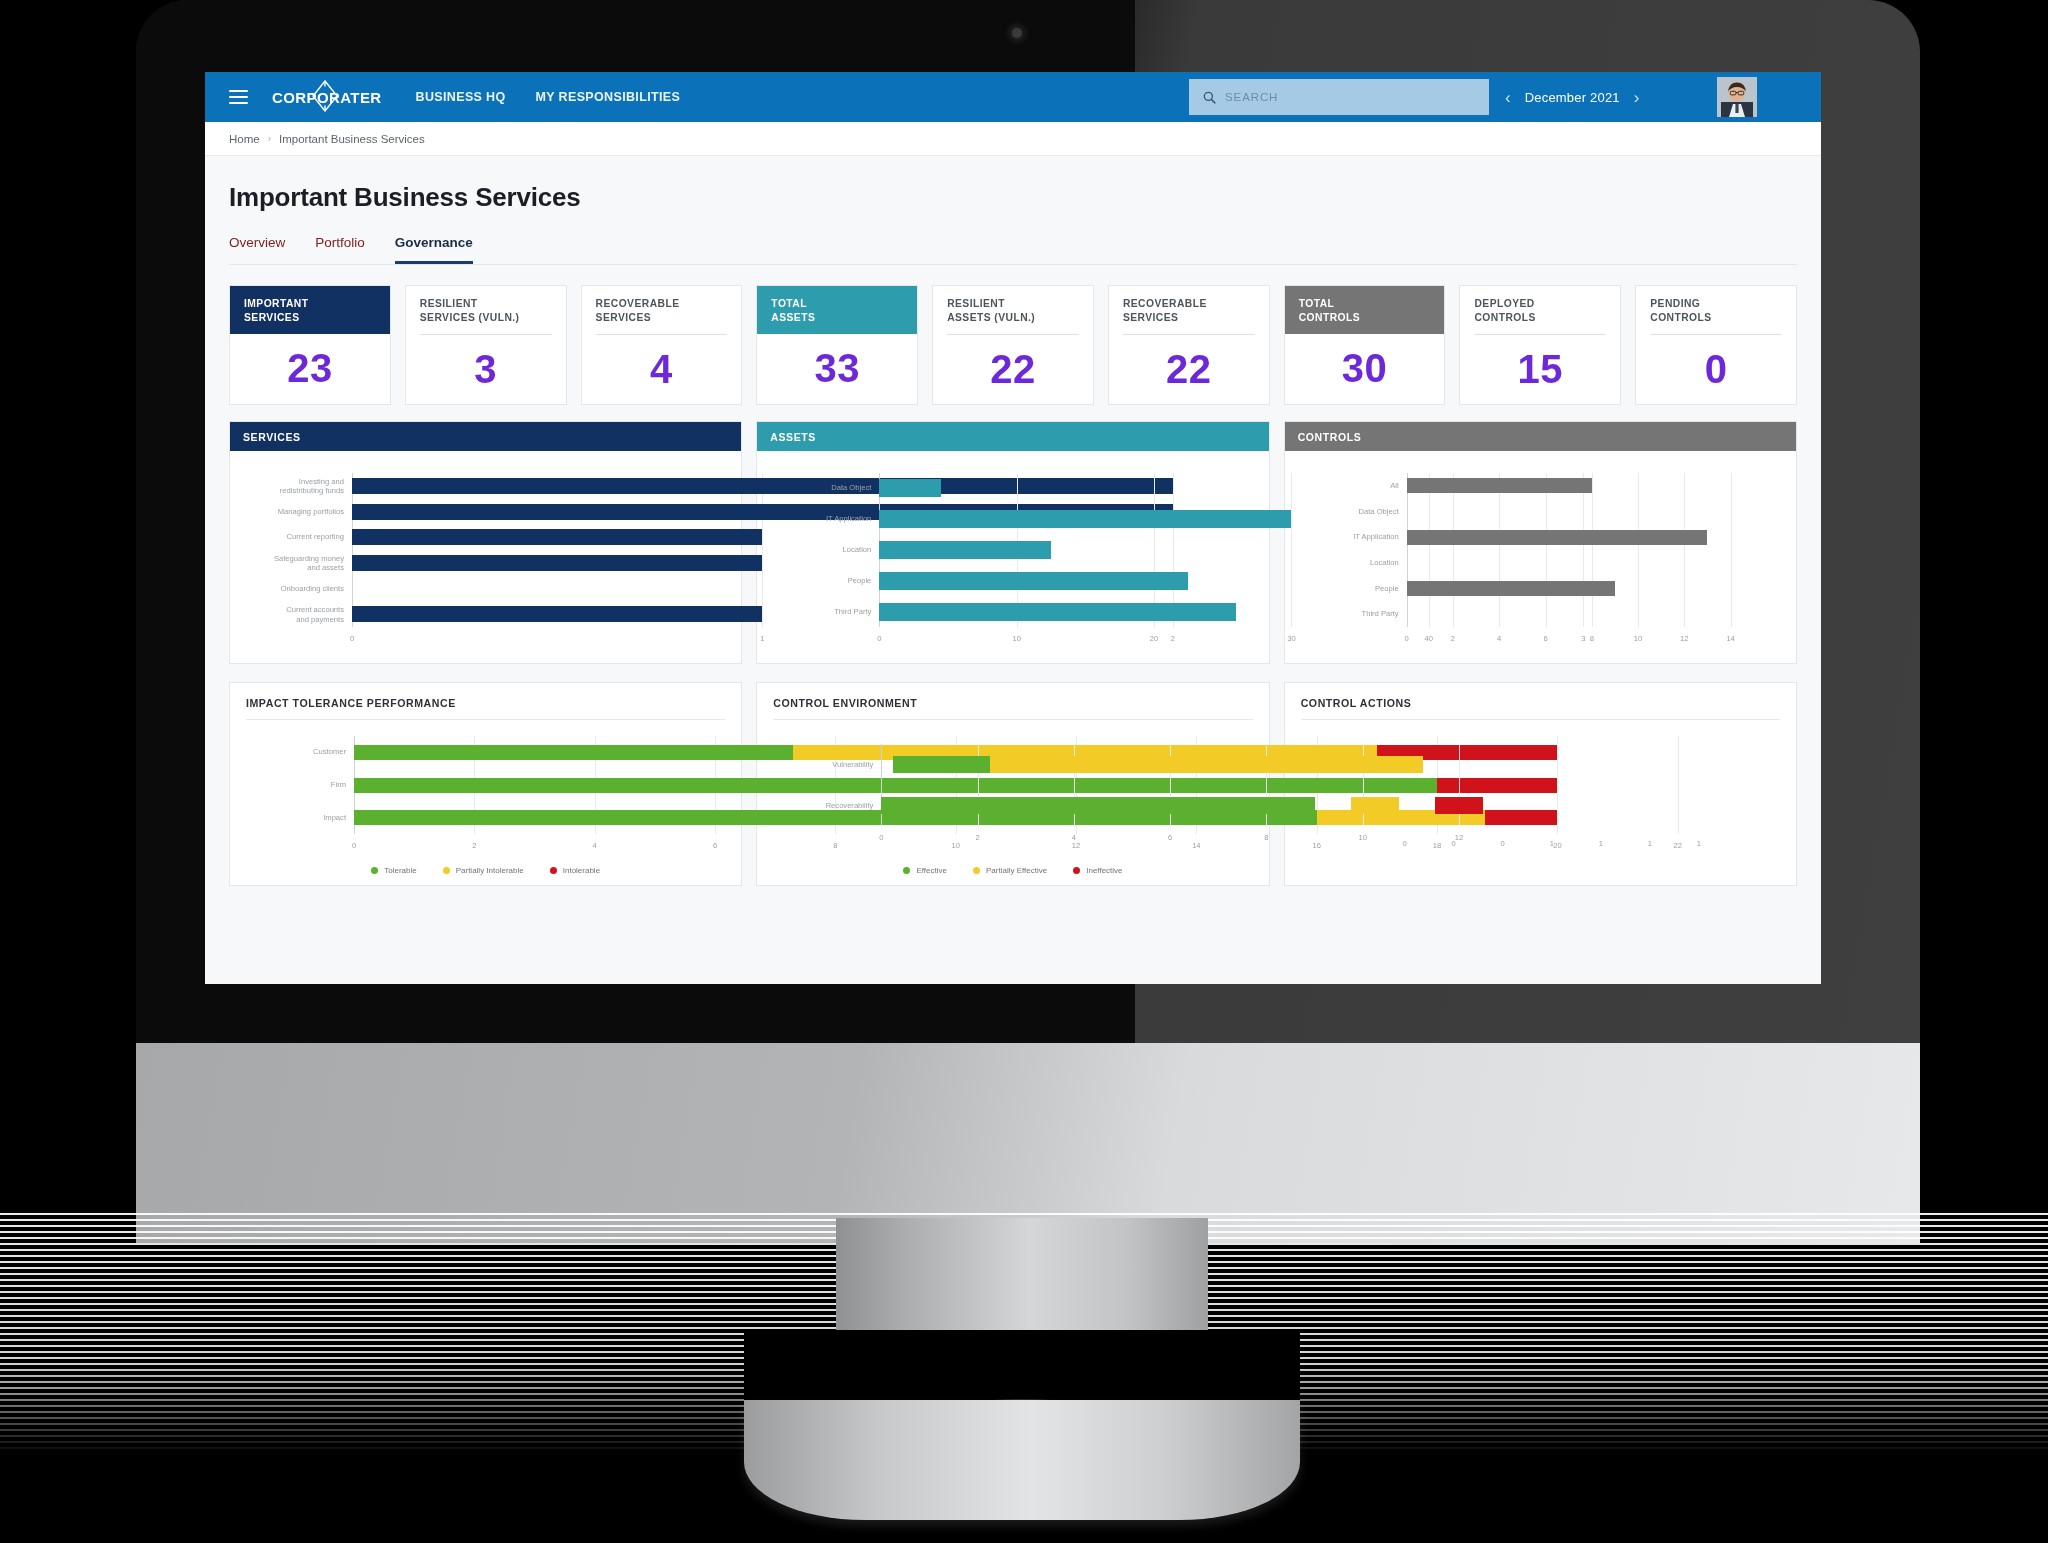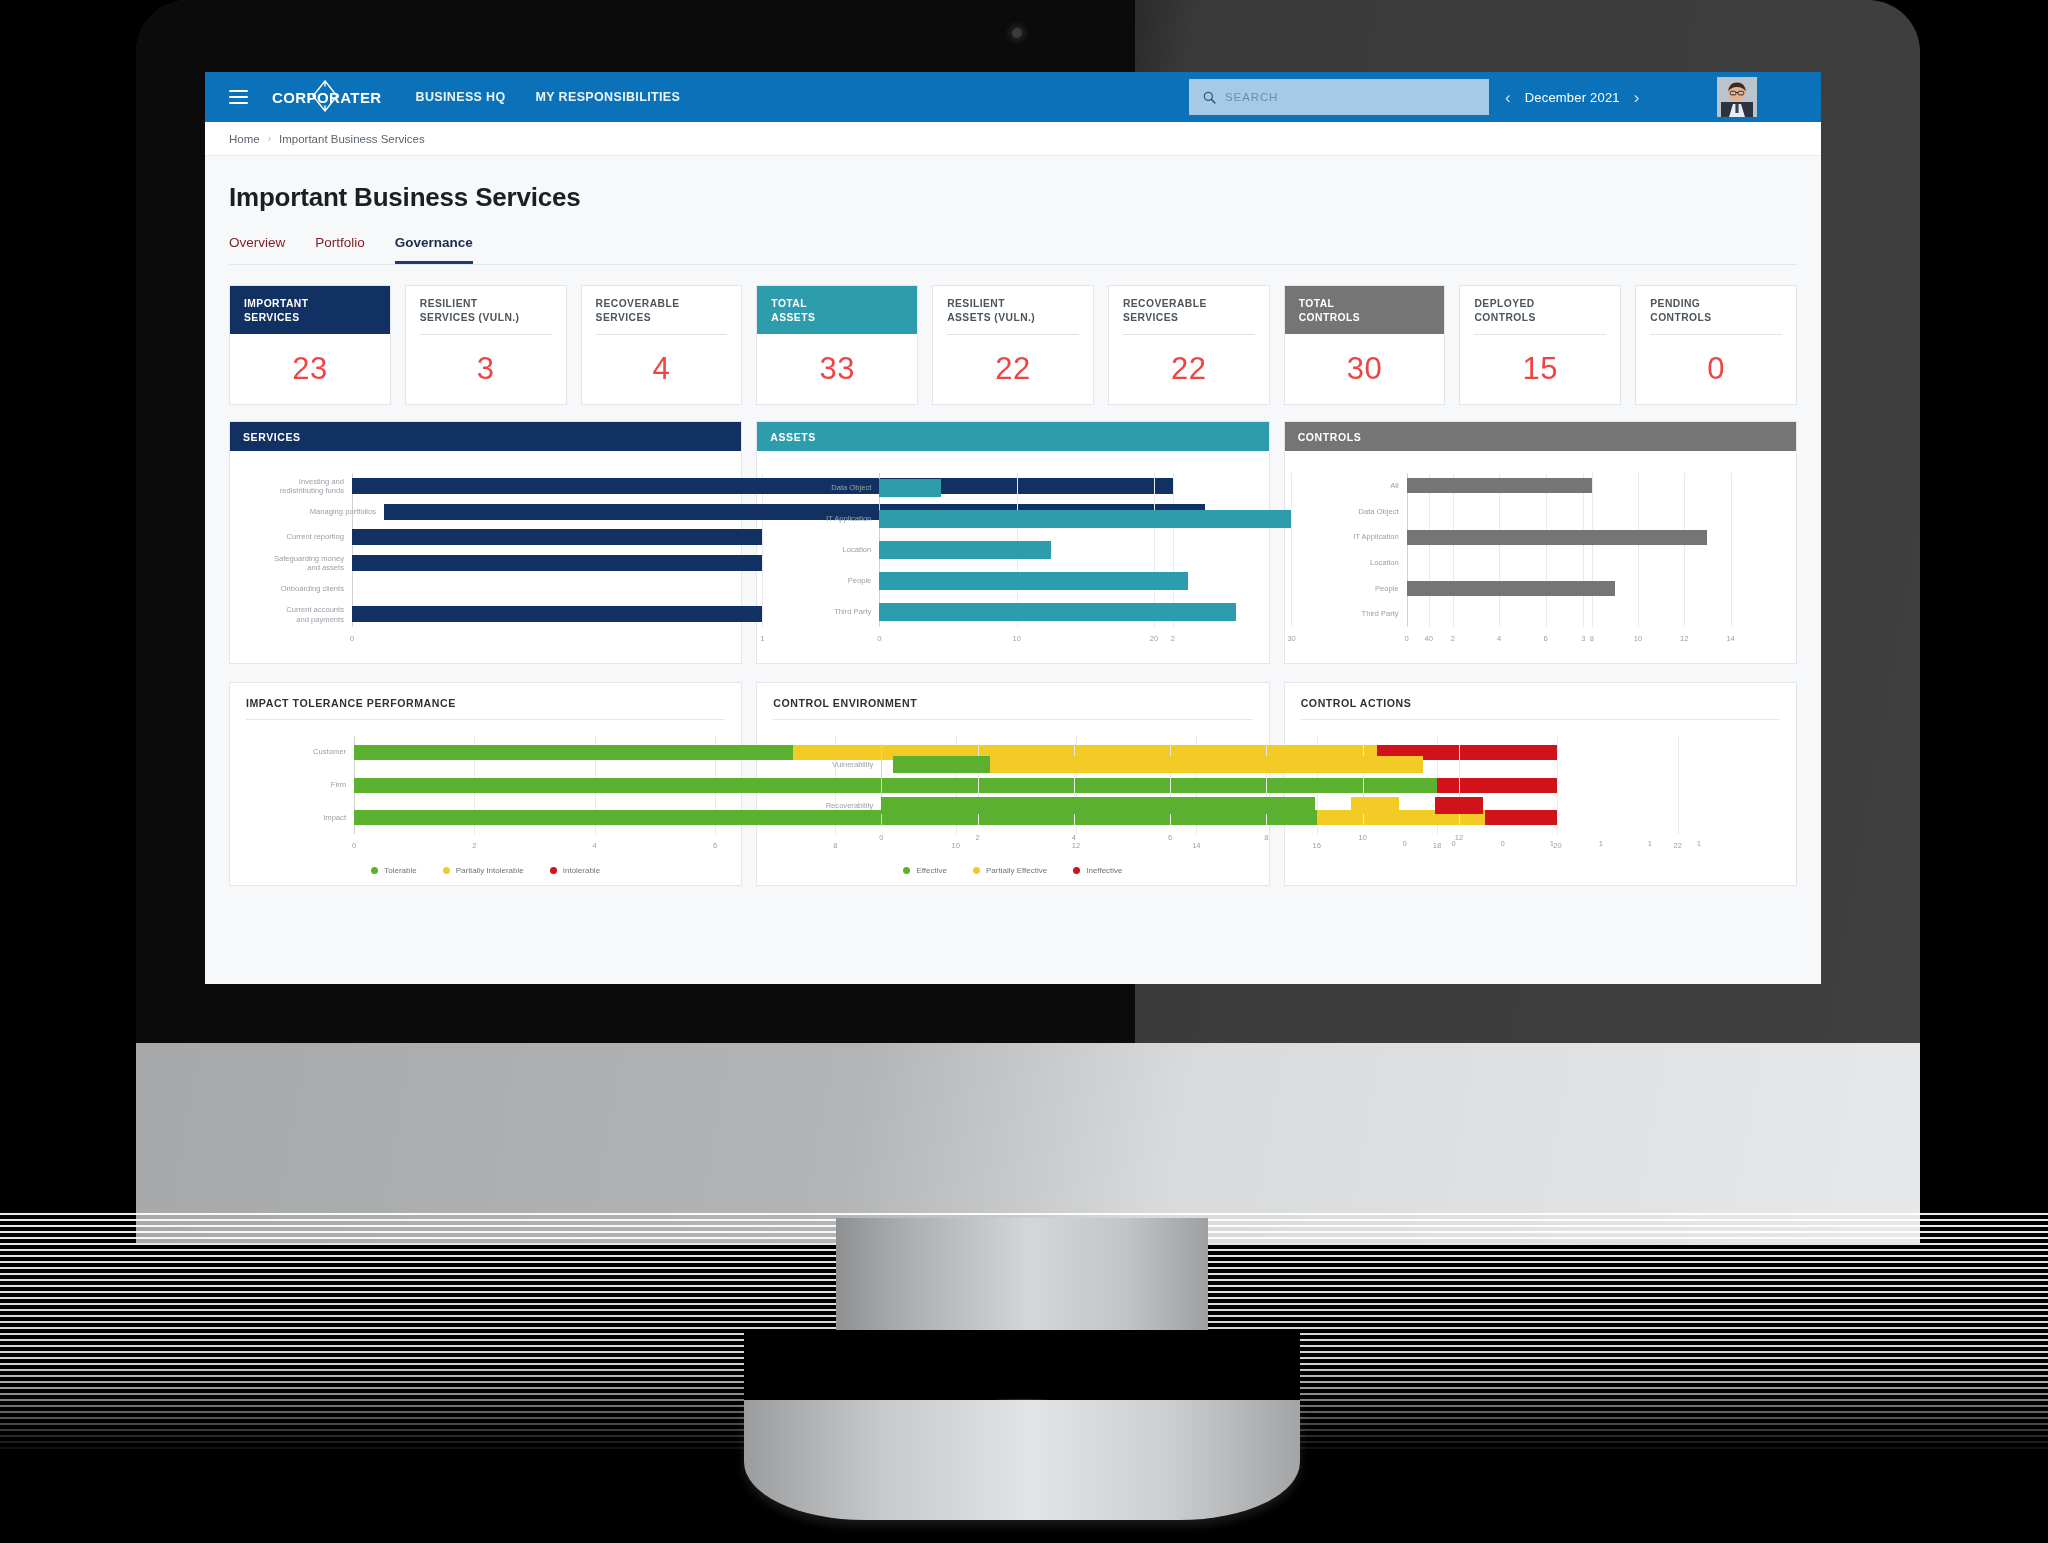--- a/index.html
+++ b/index.html
@@ -203,21 +203,21 @@
   }
   .kpi-head {
     padding: 11px 14px 9px 14px;
     font-size: 10.3px; font-weight:700; letter-spacing:.45px;
     line-height: 1.35; color:#4d555c; text-transform:uppercase;
   }
   .kpi.filled .kpi-head { color:#fff; }
   .kpi .rule { height:1px; background:#e0e3e6; margin: 0 14px; }
   .kpi-val {
     flex:1; display:flex; align-items:center; justify-content:center;
-    font-size: 31px; color:#ef4444; font-weight: 400; letter-spacing:.5px;
+    font-size: 40px; color:#6d28d9; font-weight: 700; letter-spacing:.5px;
   }
 
   
   #panels1 { display:flex; gap: 14px; margin-top: 16px; }
   .panel {
     flex:1 1 0; background:#fff; border:1px solid #e4e6e9;
   }
   .panel-head {
     height: 29px; display:flex; align-items:center; padding-left: 13px;
     font-size: 10.5px; font-weight:700; letter-spacing:.6px; color:#fff;
@@ -391,21 +391,21 @@
                 <div class="plot" style="left: 112px; top: 6px; width: 1416px; height: 154px;">
                   <div class="gridline" style="left: 0px; height: 154px; background: rgb(207, 211, 215);"></div>
                   <div class="gridline" style="left: 410.435px; height: 154px;"></div>
                   <div class="gridline" style="left: 820.87px; height: 154px;"></div>
                   <div class="gridline" style="left: 1231.3px; height: 154px;"></div>
                   <div class="hbar-row" style="left: 0px; top: 4.83333px; height: 16px; width: 1416px;">
                     <div class="hbar-label" style="top: 50%; transform: translateY(-50%);">Investing and
 redistributing funds</div>
                     <div class="hbar" style="width: 820.87px; background: rgb(18, 49, 99);"></div>
                   </div>
-                  <div class="hbar-row" style="left: 0px; top: 30.5px; height: 16px; width: 1416px; margin-left: 32px;">
+                  <div class="hbar-row" style="left: 0px; top: 30.5px; height: 16px; width: 1416px;">
                     <div class="hbar-label" style="top: 50%; transform: translateY(-50%);">Managing portfolios</div>
                     <div class="hbar" style="width: 820.87px; background: rgb(18, 49, 99);"></div>
                   </div>
                   <div class="hbar-row" style="left: 0px; top: 56.1667px; height: 16px; width: 1416px;">
                     <div class="hbar-label" style="top: 50%; transform: translateY(-50%);">Current reporting</div>
                     <div class="hbar" style="width: 410.435px; background: rgb(18, 49, 99);"></div>
                   </div>
                   <div class="hbar-row" style="left: 0px; top: 81.8333px; height: 16px; width: 1416px;">
                     <div class="hbar-label" style="top: 50%; transform: translateY(-50%);">Safeguarding money
 and assets</div>

